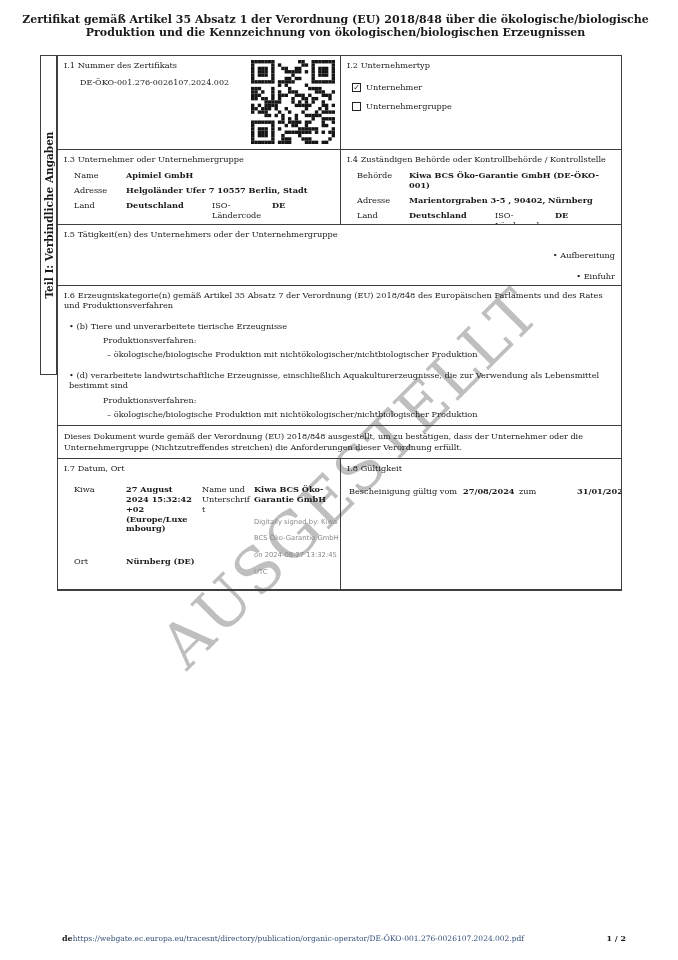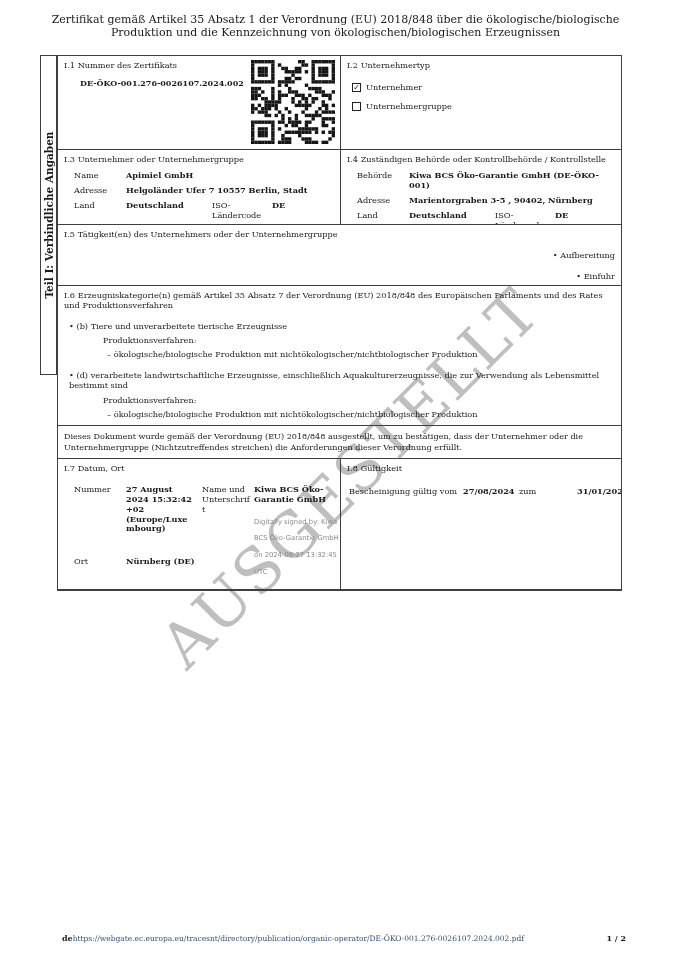--- a/index.html
+++ b/index.html
@@ -5,21 +5,21 @@
   * { box-sizing: border-box; margin: 0; padding: 0; }
   html,body { width: 678px; height: 960px; background: #fff; }
   body {
     font-family: "DejaVu Serif", serif;
     color: #1a1a1a;
     position: relative;
     overflow: hidden;
   }
   .title {
     position: absolute; top: 14px; left: 22px; right: 29px;
-    text-align: center; font-weight: normal; font-size: 11px; line-height: 1.18;
+    text-align: center; font-weight: bold; font-size: 11px; line-height: 1.18;
     z-index: 2;
   }
   
   .watermark {
     position: absolute; left: 350px; top: 478px;
     transform: translate(-50%,-50%) rotate(-45deg);
     font-family: "DejaVu Serif", serif;
     font-size: 62px; letter-spacing: 2px; color: #bfbfbf;
     white-space: nowrap; z-index: 1; pointer-events: none;
   }
@@ -43,21 +43,21 @@
   }
   .row:first-child { margin-top: 0; }
   .r1 { height: 95px; } .r2 { height: 76px; } .r3 { height: 62px; }
   .r4 { height: 141px; } .r5 { height: 34px; } .r6 { height: 132px; }
   .cell { padding: 4px 6px; font-size: 8.2px; position: relative; }
   .cl { width: 283px; border-right: 1px solid #3f3f3f; }
   .cr { flex: 1; }
   .full { flex: 1; }
   .seclabel { font-size: 8.2px; }
   .b { font-weight: bold; }
-  .certnum { margin-top: 8px; padding-left: 16px; font-weight: bold; font-size: 8px; }
+  .certnum { margin-top: 8px; padding-left: 16px; font-weight: normal; font-size: 8px; }
   .qr { position: absolute; top: 4px; right: 5px; width: 84px; height: 84px; }
   .cbrow { margin-top: 12px; padding-left: 5px; display: flex; align-items: center; }
   .cbrow + .cbrow { margin-top: 9px; align-items: center; }
   .cb {
     display: inline-block; width: 9px; height: 9px; border: 1px solid #222;
     font-family: "DejaVu Sans", sans-serif; font-size: 8px; line-height: 8px;
     text-align: center; margin-right: 5px; flex: 0 0 auto;
   }
   .kvs { margin-top: 6px; }
   .kv { display: flex; margin-top: 4.5px; line-height: 1.25; }
@@ -500,21 +500,21 @@
 
   <div class="row r5">
     <div class="statement full">Dieses Dokument wurde gemäß der Verordnung (EU) 2018/848 ausgestellt, um zu bestätigen, dass der Unternehmer oder die Unternehmergruppe (Nichtzutreffendes streichen) die Anforderungen dieser Verordnung erfüllt.</div>
   </div>
 
   <div class="row r6">
     <div class="cell cl">
       <div class="seclabel">I.7 Datum, Ort</div>
       <div class="i7grid">
         <div class="dkv">
-          <span>Nummer</span>
+          <span>Kiwa</span>
           <span class="datewrap">27 August 2024 15:32:42 +02 (Europe/Luxembourg)</span>
           <span>Ort</span>
           <span class="datewrap">Nürnberg (DE)</span>
         </div>
         <div class="sigk">Name und Unterschrift</div>
         <div class="sigv">
           <div class="b">Kiwa BCS Öko-Garantie GmbH</div>
           <div class="digsig">Digitally signed by: Kiwa BCS Öko-Garantie GmbH on 2024-08-27 13:32:45 UTC</div>
         </div>
       </div>

